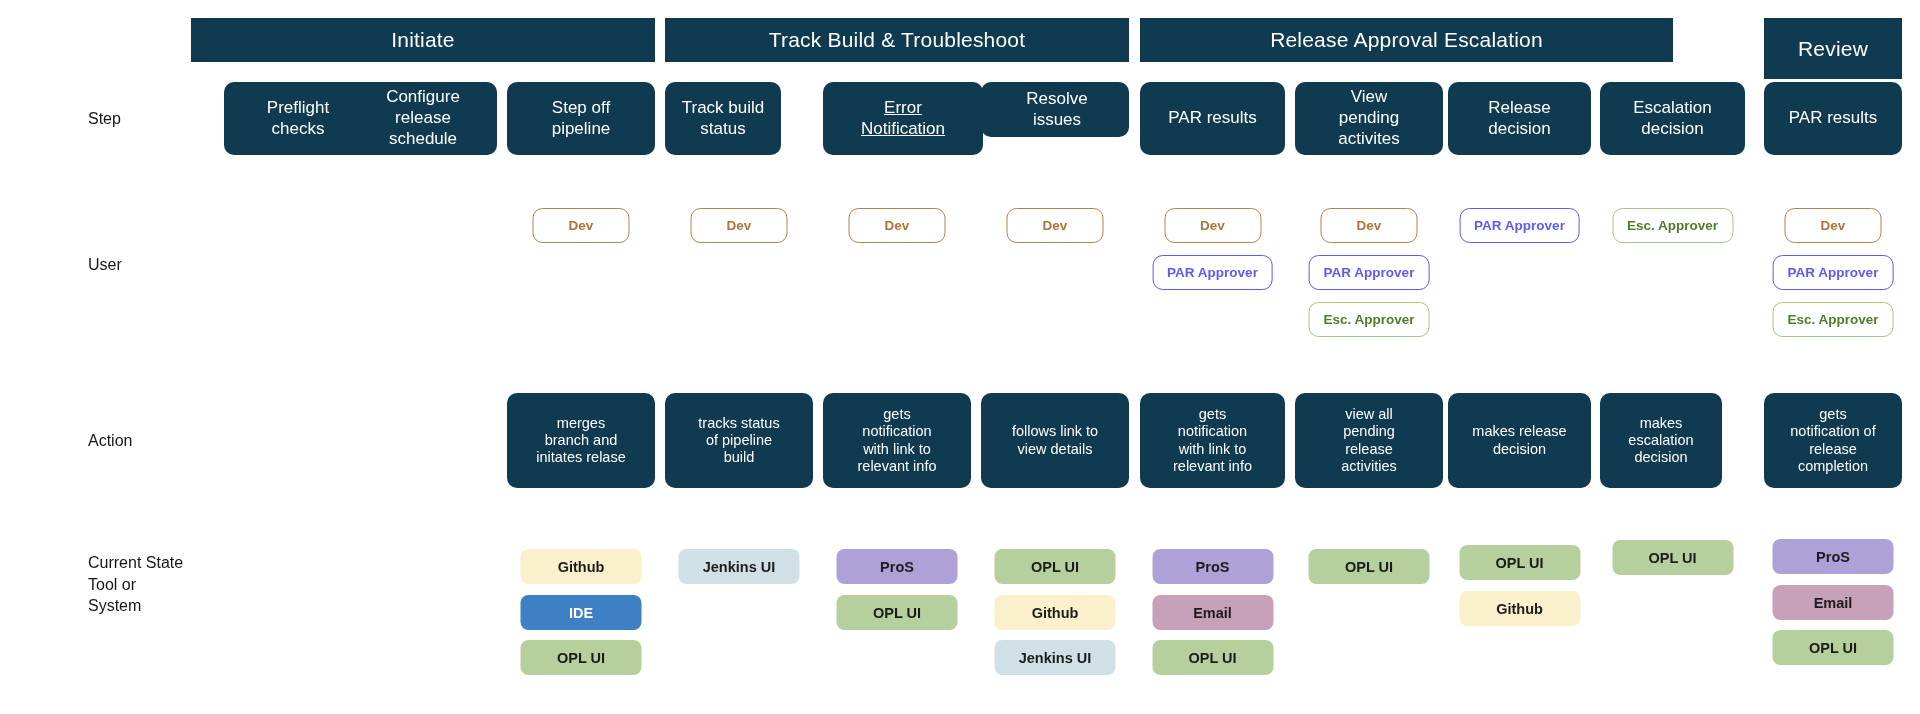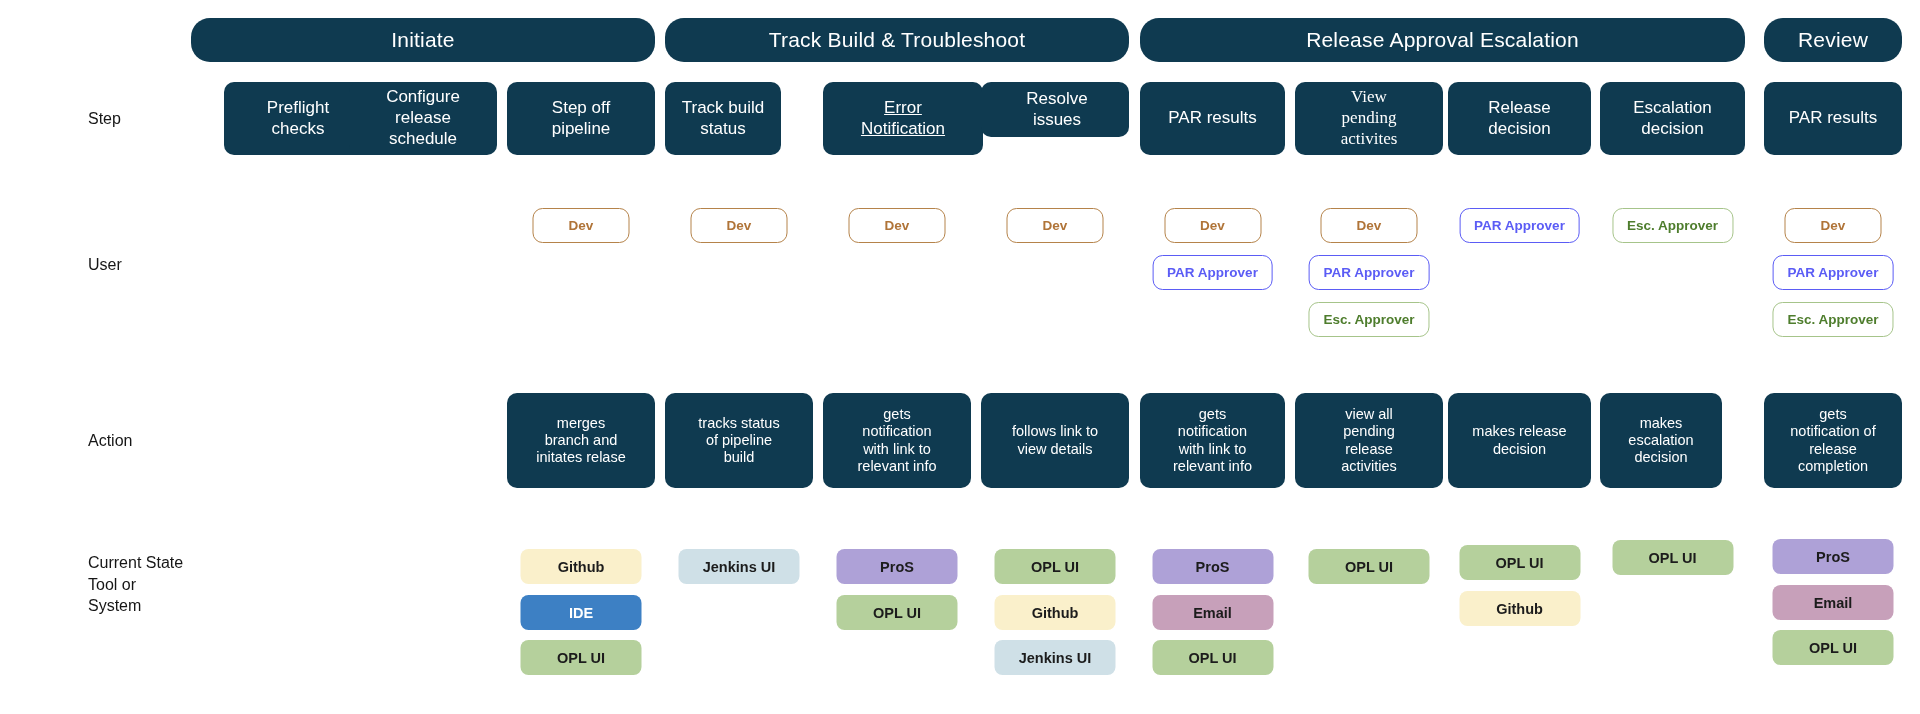--- a/index.html
+++ b/index.html
@@ -2,21 +2,21 @@
 <html><head>
 <meta charset="utf-8">
 <style>
   html,body{margin:0;padding:0;background:#ffffff;}
   body{font-family:"Liberation Sans", sans-serif;}
   .canvas{position:relative;width:1920px;height:714px;background:#fff;overflow:hidden;}
 
   .box{position:absolute;background:var(--navy,#0f3a50);color:var(--boxtext,#fff);
        display:flex;align-items:center;justify-content:center;text-align:center;
        box-sizing:border-box;}
-  .phase-box{font-size:21px;border-radius:19px;letter-spacing:.2px;}
+  .phase-box{font-size:21px;border-radius:0;letter-spacing:.2px;}
   .step-box{font-size:17px;line-height:1.22;border-radius:10px;padding:0 8px;}
   .action-box{font-size:14.5px;line-height:1.18;border-radius:10px;padding:0 8px;}
   .step-box span,.action-box span{white-space:pre-line;}
 
   .pill{position:absolute;background:#fff;border:1.5px solid;border-radius:10px;
         height:35px;min-width:97px;padding:0 14px;box-sizing:border-box;
         display:flex;align-items:center;justify-content:center;
         font-size:13.5px;font-weight:bold;transform:translateX(-50%);white-space:nowrap;}
 
   .chip{position:absolute;border-radius:8px;height:35px;width:121px;box-sizing:border-box;
@@ -35,24 +35,24 @@
   <div class="row-label" style="top:430px">Action</div>
   <div class="row-label" style="top:552px">Current State
 Tool or
 System</div>
 <div class="box phase-box" style="left: 191px; top: 18px; width: 464px; height: 44px;">
       <span>Initiate</span>
     </div>
     <div class="box phase-box" style="left: 665px; top: 18px; width: 464px; height: 44px;">
       <span>Track Build &amp; Troubleshoot</span>
     </div>
-    <div class="box phase-box" style="left: 1140px; top: 18px; width: 605px; height: 44px;">
+    <div class="box phase-box" style="left: 1140px; top: 18px; width: 533px; height: 44px;">
       <span>Release Approval Escalation</span>
     </div>
-    <div class="box phase-box" style="left: 1764px; top: 18px; width: 138px; height: 44px;">
+    <div class="box phase-box" style="left: 1764px; top: 18px; width: 138px; height: 61px;">
       <span>Review</span>
     </div>
     <div class="box step-box" style="left: 191px; top: 82px; width: 148px; height: 73px; margin-left: 33px;">
       <span>Preflight
 checks</span>
     </div>
     <div class="box step-box" style="left: 349px; top: 82px; width: 148px; height: 73px; align-items: center;">
       <span>Configure
 release
 schedule</span>
@@ -149,21 +149,21 @@
     </div>
     <div class="chip" style="left: 1212.5px; top: 549px; background: rgb(174, 161, 215); color: rgb(28, 28, 28);">
       <span>ProS</span>
     </div>
     <div class="chip" style="left: 1212.5px; top: 595px; background: rgb(199, 160, 186); color: rgb(28, 28, 28);">
       <span>Email</span>
     </div>
     <div class="chip" style="left: 1212.5px; top: 640px; background: rgb(181, 208, 156); color: rgb(28, 28, 28);">
       <span>OPL UI</span>
     </div>
-    <div class="box step-box" style="left: 1295px; top: 82px; width: 148px; height: 73px; font-family: Liberation Serif, serif;">
+    <div class="box step-box" style="left: 1295px; top: 82px; width: 148px; height: 73px;">
       <span>View
 pending
 activites</span>
     </div>
     <div class="pill" style="left: 1369px; top: 208px; border-color: rgb(181, 131, 74); color: rgb(176, 116, 56);">
       <span>Dev</span>
     </div>
     <div class="pill" style="left: 1369px; top: 255px; border-color: rgb(91, 92, 245); color: rgb(91, 92, 245);">
       <span>PAR Approver</span>
     </div>

